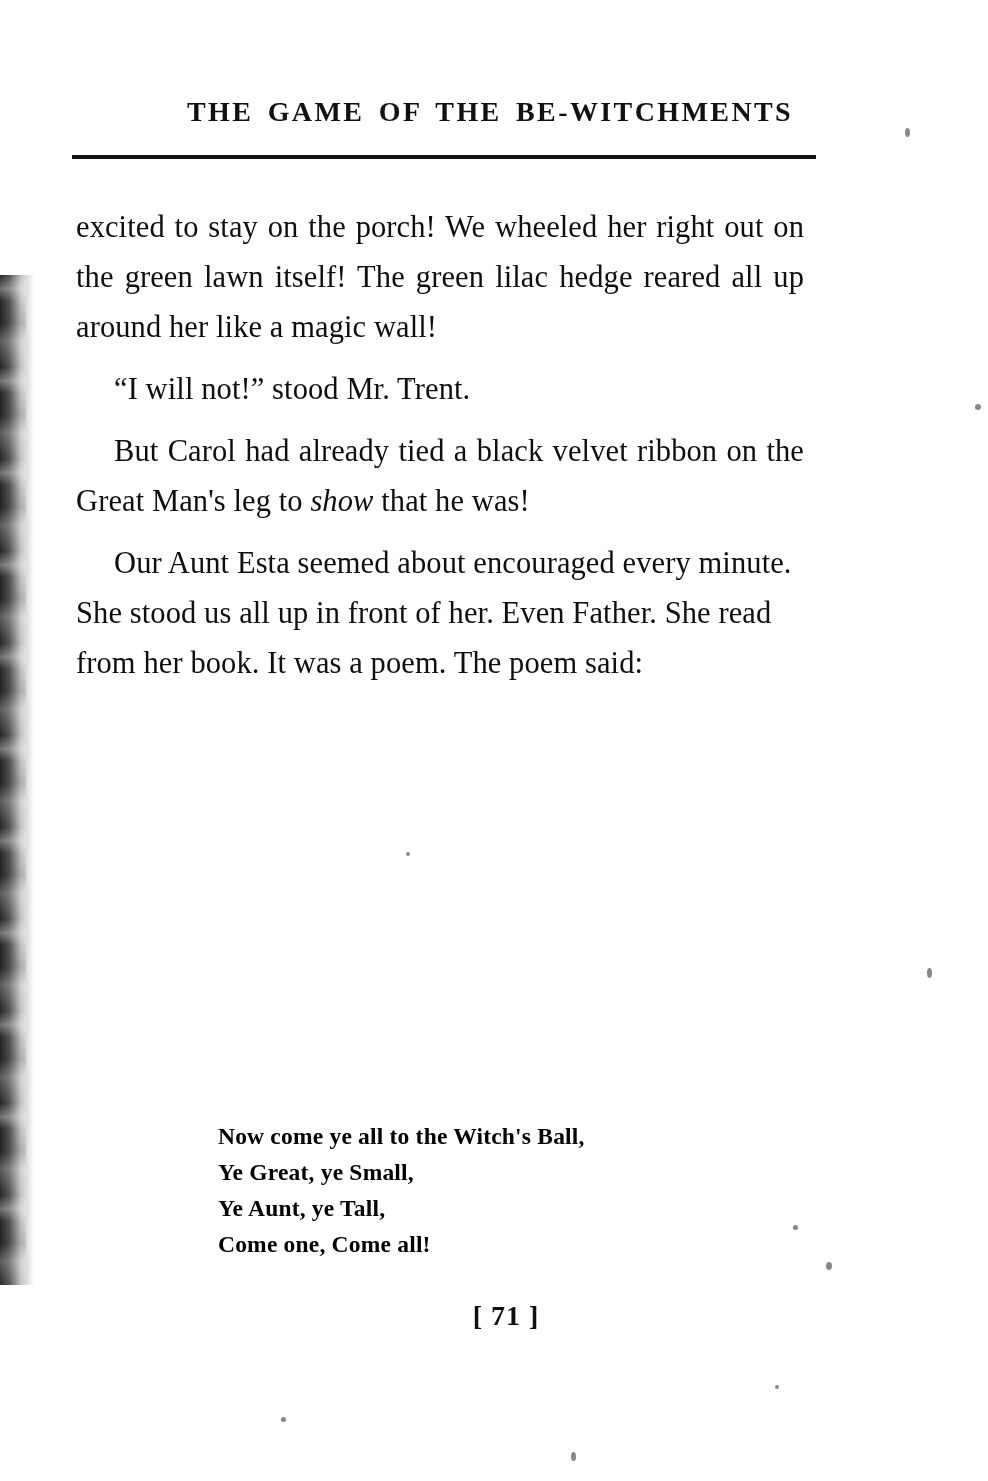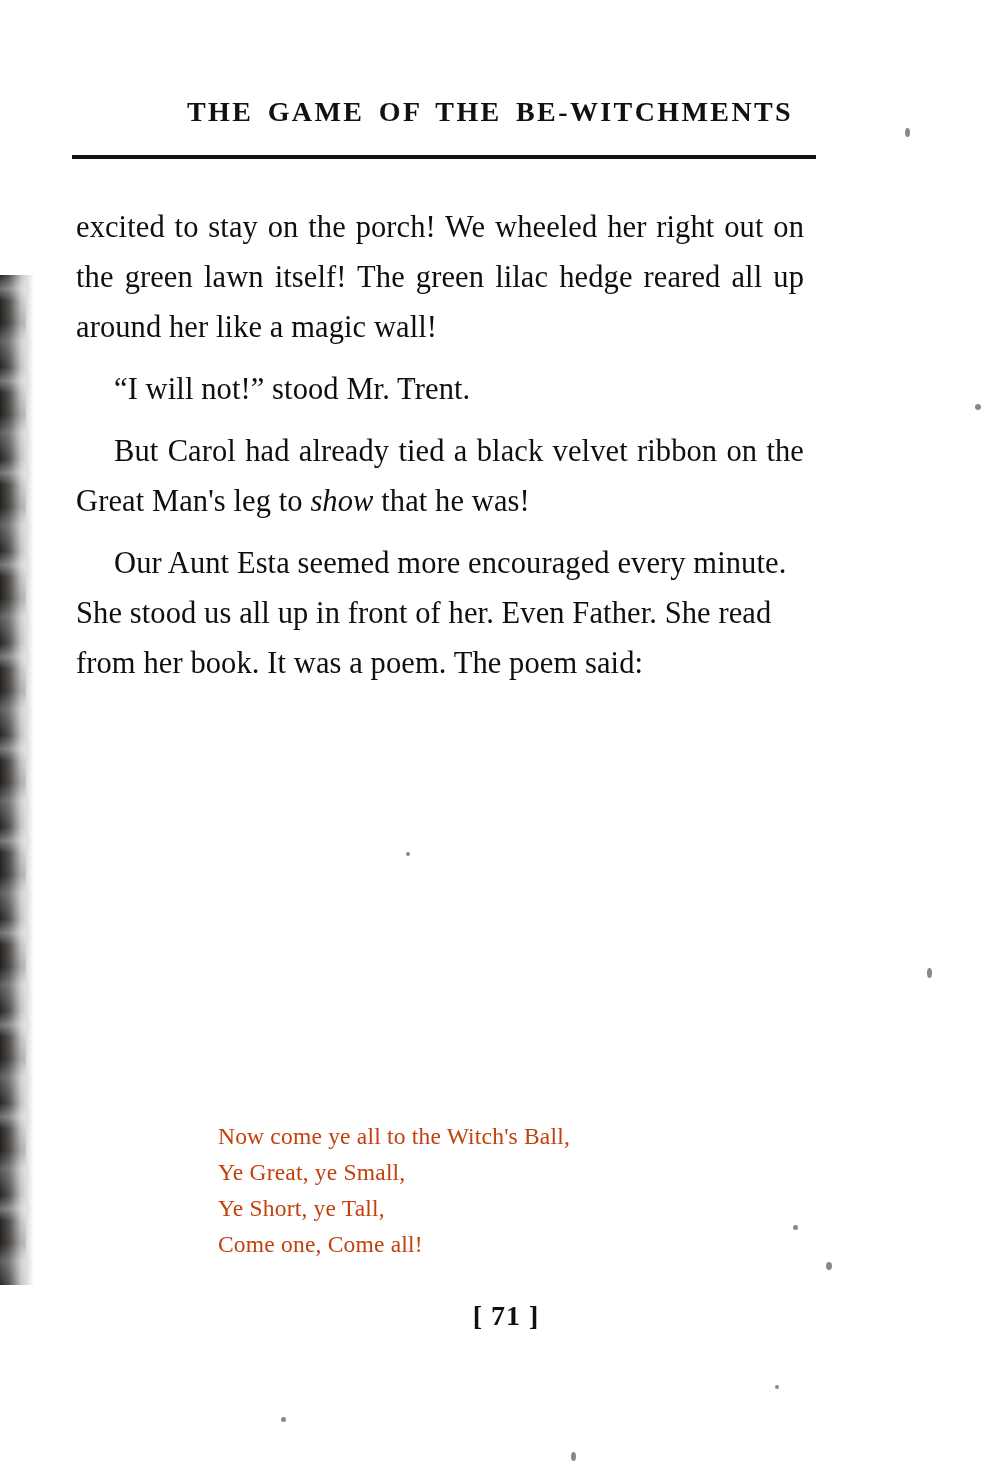--- a/index.html
+++ b/index.html
@@ -102,22 +102,22 @@
   .para + .para { margin-top: 0; }
 
   
   .verse {
     position: absolute;
     left: 218px;
     top: 1118px;
     width: 560px;
     font-size: 23.5px;
     line-height: 36px;
-    font-weight: 400;
-    color: #c2410c;
+    font-weight: 700;
+    color: #000000;
     letter-spacing: 0.2px;
   }
   .verse div { white-space: nowrap; }
 
   
   .folio {
     position: absolute;
     left: 0;
     right: 0;
     top: 1300px;
@@ -147,23 +147,23 @@
   <div class="header-title">THE  GAME  OF  THE  BE-WITCHMENTS</div>
 </div>
 <div class="rule"></div>
 
 <div class="body-block">
   <p class="para">excited to stay on the porch!  We wheeled her right out on the green lawn itself!  The green lilac hedge reared all up around her like a magic wall!</p>
   <p class="para indent">“I will not!” stood Mr. Trent.</p>
   <p class="para indent">
     <span>But Carol had already tied a black velvet ribbon on the Great Man's leg to </span><span class="ital">show</span><span> that he was!</span>
   </p>
-  <p class="para indent">Our Aunt Esta seemed more encouraged every minute.  She stood us all up in front of her.  Even Father.  She read from her book.  It was a poem.  The poem said:</p>
+  <p class="para indent">Our Aunt Esta seemed about encouraged every minute.  She stood us all up in front of her.  Even Father.  She read from her book.  It was a poem.  The poem said:</p>
 </div>
 
 <div class="verse">
   <div>Now come ye all to the Witch's Ball,</div>
   <div>Ye Great, ye Small,</div>
-  <div>Ye Short, ye Tall,</div>
+  <div>Ye Aunt, ye Tall,</div>
   <div>Come one, Come all!</div>
 </div>
 
 <div class="folio">[ 71 ]</div>
 
 </body></html>

